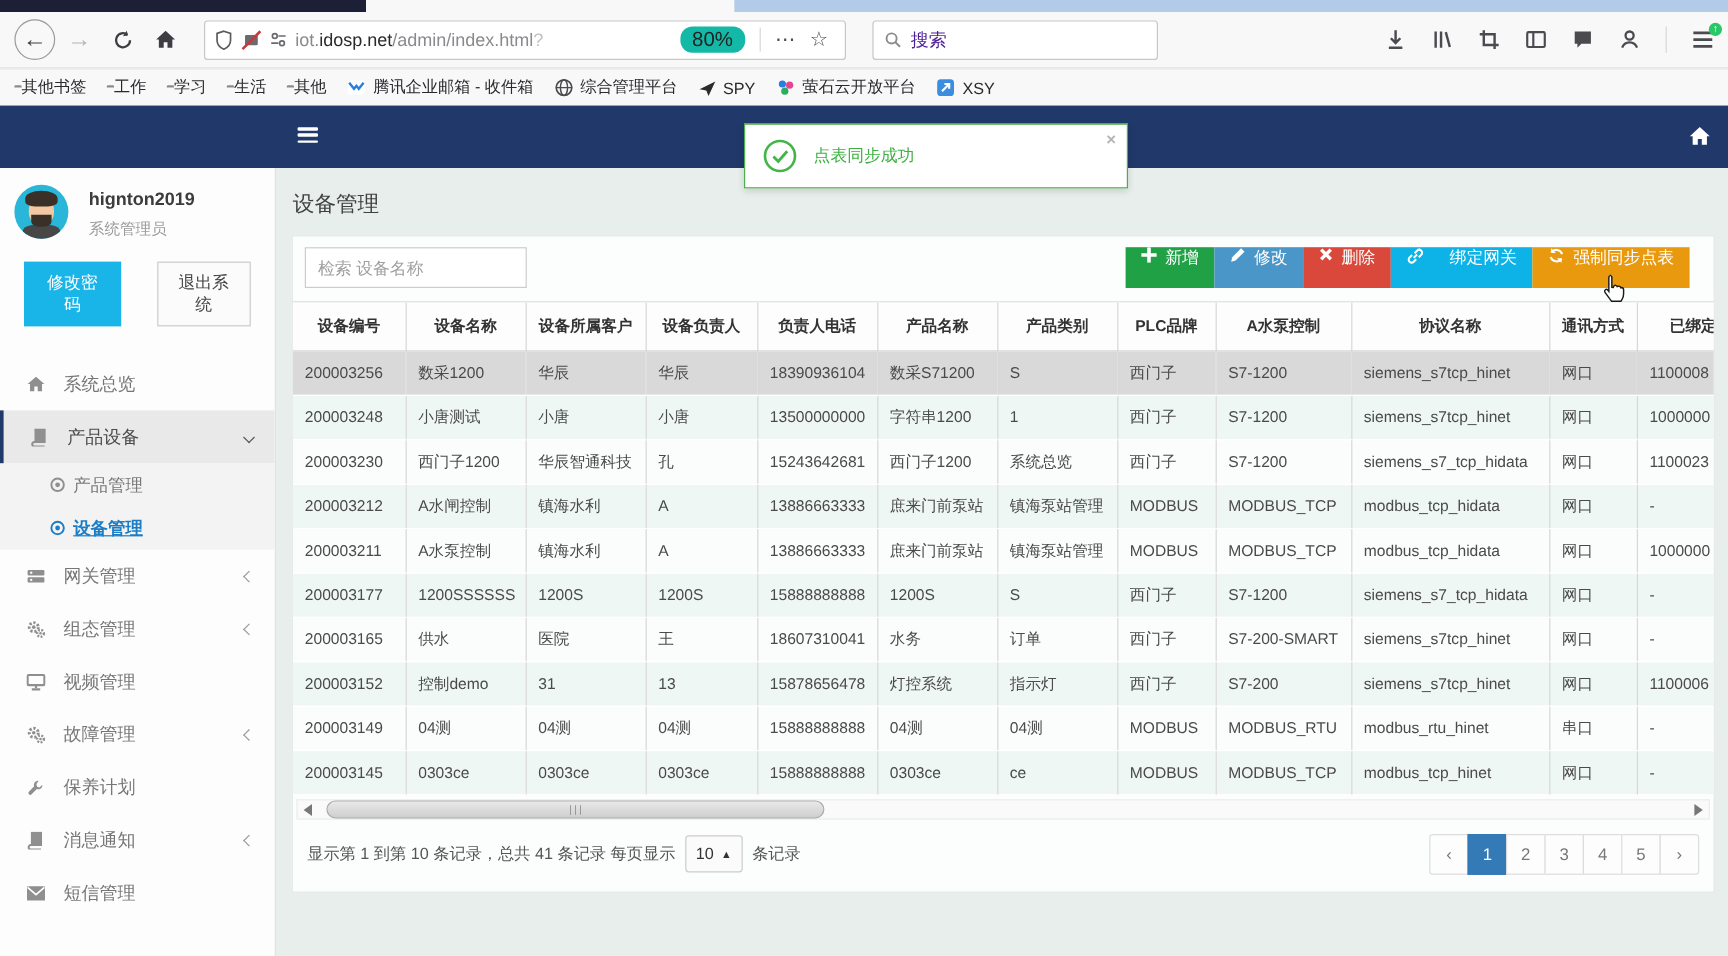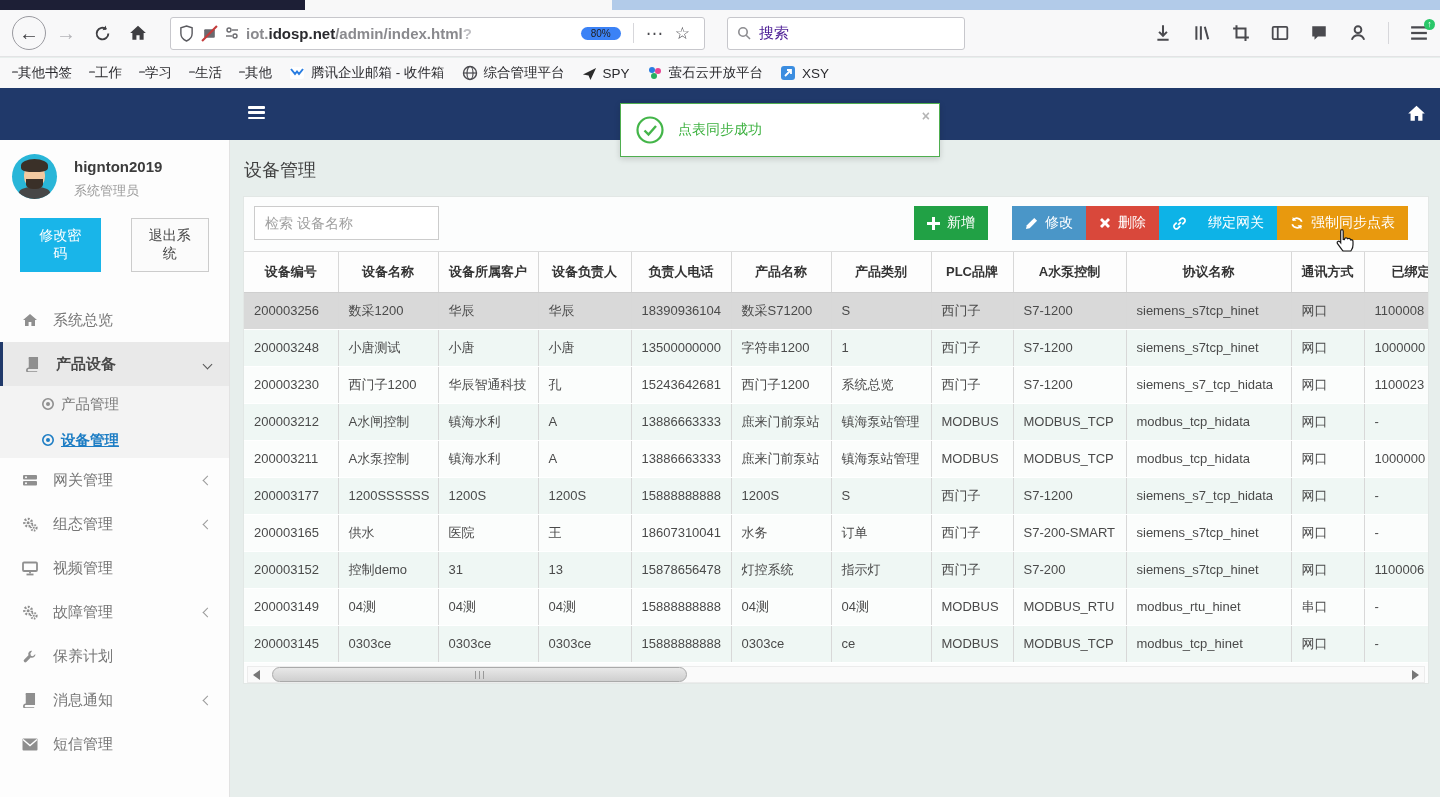--- a/index.html
+++ b/index.html
@@ -14,23 +14,23 @@
 
   .toolbar { position:absolute; top:10px; left:0; width:1440px; height:47px;
     background:#f8f8f9; border-bottom:1px solid #e3e3e5; display:flex; align-items:center; padding:0 12px; }
   .navbtn { width:32px; height:32px; display:flex; align-items:center; justify-content:center;
     font-size:20px; color:#3e3e42; margin-right:4px; }
   .navbtn.back { border:1px solid #9a9aa0; border-radius:50%; width:34px; height:34px; }
   .navbtn.fwd { color:#b4b4b8; }
   .urlbar { height:33px; background:#fff; border:1px solid #c7c7cc; border-radius:3px;
     display:flex; align-items:center; margin-left:12px; width:535px; padding:0 8px; }
   .urlbar .icon { margin-right:7px; }
-  .urltext { flex:1; font-size:15px; color:#8a8a8e; white-space:nowrap; overflow:hidden;font-weight:bold; }
+  .urltext { flex:1; font-size:15px; color:#8a8a8e; white-space:nowrap; overflow:hidden; }
   .urltext .domain { color:#2a2a2e; }
-  .zoompill { background:#3b82f6; border-radius:10px; font-size:10px; color:#222;
+  .zoompill { background:#14b8a6; border-radius:10px; font-size:17px; color:#222;
     padding:1px 10px; margin:0 6px; }
   .urlsep { width:1px; height:20px; background:#d7d7db; margin:0 6px; }
   .urlglyph { font-size:17px; color:#4a4a4f; margin:0 6px; }
   .searchbar { height:33px; width:238px; background:#fff; border:1px solid #c7c7cc; border-radius:3px;
     display:flex; align-items:center; margin-left:22px; padding:0 9px; }
   .searchbar .ph { color:#4c1d95; font-size:15px; margin-left:8px; }
   .tb-icons { display:flex; align-items:center; margin-left:auto; gap:21px; }
   .tb-icons .icon svg { display:block; }
   .tbsep { width:1px; height:22px; background:#d7d7db; }
   .menu-icon-wrap { position:relative; }
@@ -64,42 +64,42 @@
   .ubtns { display:flex; gap:30px; padding:18px 20px 0 20px; }
   .btn-cyan { background:#19b5e9; color:#fff; border:none; font-size:14px; padding:8px 14px; cursor:pointer; }
   .btn-grey { background:#fbfbfb; color:#444; border:1px solid #ccc; font-size:14px; padding:8px 12px; cursor:pointer; }
 
   .menu { margin-top:26px; }
   .nav-item { height:44px; display:flex; align-items:center; padding-left:22px; position:relative;
     color:#767676; font-size:15px; cursor:pointer; }
   .nav-item .icon { width:22px; color:#8f8f8f; display:flex; }
   .nav-item .lbl { margin-left:9px; }
   .nav-item.active { background:#e9e9e9; border-left:3px solid #20396a; 
-    font-weight:bold; color:#4a4a4a; }
+    font-weight:normal; color:#4a4a4a; }
   .chev { position:absolute; right:18px; width:7px; height:7px;
     border-right:1.6px solid #9a9a9a; border-bottom:1.6px solid #9a9a9a; }
   .chev.left { transform:rotate(135deg); }
   .chev.down { transform:rotate(45deg); border-color:#555; }
   .submenu { background:#f3f3f3; }
   .sub-item { height:36px; display:flex; align-items:center; padding-left:41px; font-size:14.5px; color:#787878; cursor:pointer; }
   .sub-item .icon { width:20px; display:flex; color:#8f8f8f; }
   .sub-item.active { color:#1d7dc4; font-weight:bold; }
   .sub-item.active .lbl { text-decoration:underline; }
   .sub-item.active .icon { color:#1d7dc4; }
 
   .content { position:absolute; top:52px; left:231px; width:1209px; height:657px; }
   .page-title { font-size:18px; color:#404040; padding:18px 0 14px 13px; }
   .panel { margin:0 11px 0 12px; background:#fcfdfd; border:1px solid #e2e7e5; padding-top:8px; }
   .panel-toprow { display:flex; align-items:center; padding:0 20px 0 10px; height:36px; }
   .search-box { width:185px; height:34px; border:1px solid #ccc; background:#fff; font-size:14px;
     padding:0 10px; color:#444; }
   .search-box::placeholder { color:#a0a0a0; }
   .action-btns { margin-left:auto; display:flex; }
   .abtn { height:34px; border:none; color:#fff; font-size:14px; padding:0 13px; display:flex;
-    align-items:center; gap:7px; cursor:pointer; }
+    gap:7px; cursor:pointer; }
   .abtn .aicon { font-size:14px; font-weight:bold; display:flex; }
 
   .table-wrap { margin-top:10px; width:100%; overflow:hidden; border-top:1px solid #dcdcdc; }
   table.grid { border-collapse:collapse; table-layout:fixed; width:1240px; }
   table.grid th { height:40px; font-size:13px; font-weight:bold; color:#333; text-align:center;
     background:#fdfdfd; border-right:1px solid #d8d8d8; border-bottom:1px solid #cfcfcf; white-space:nowrap; overflow:hidden; }
   table.grid td { height:37px; font-size:13px; color:#4a4a4a; padding:0 10px; white-space:nowrap;
     overflow:hidden; border-right:1px solid #d8d8d8; border-bottom:1px solid #fff; }
   tr.striped td { background:#eff7f4; }
   tr.plain td { background:#fbfdfc; }
@@ -471,21 +471,21 @@
         <input class="search-box" placeholder="检索 设备名称" style="">
         <div class="action-btns" id="action-buttons">
             <button class="abtn" style="background: rgb(33, 161, 69);">
               <span class="icon aicon">
                 <svg width="13" height="13" viewBox="0 0 13 13">
                   <path d="M5 0h3v5h5v3H8v5H5V8H0V5h5z" fill="#fff"></path>
                 </svg>
               </span>
               <span>新增</span>
             </button>
-            <button class="abtn" style="background: rgb(74, 150, 200); margin-left: 24px;">
+            <button class="abtn" style="background: rgb(74, 150, 200);">
               <span class="icon aicon">
                 <svg width="13" height="13" viewBox="0 0 14 14">
                   <path d="M1 13l1-4 8-8 3 3-8 8z" fill="#fff"></path>
                 </svg>
               </span>
               <span>修改</span>
             </button>
             <button class="abtn" style="background: rgb(217, 72, 59);">
               <span class="icon aicon">
                 <svg width="12" height="12" viewBox="0 0 12 12">
@@ -677,20 +677,39 @@
             </tbody>
         </table>
       </div>
       <div class="h-scrollbar">
         <span class="sb-arrow left"></span>
         <div class="sb-thumb">
             <span class="sb-grip"></span>
           </div>
         <span class="sb-arrow right"></span>
       </div>
+      <div class="pag-row">
+        <div class="pag-info">
+          <span>显示第 1 到第 10 条记录，总共 41 条记录 每页显示</span>
+          <span class="pagesize">
+            <span>10</span>
+            <span class="caret">▲</span>
+          </span>
+          <span>条记录</span>
+        </div>
+        <div class="pager" id="pager">
+            <span class="pbtn">‹</span>
+            <span class="pbtn active">1</span>
+            <span class="pbtn">2</span>
+            <span class="pbtn">3</span>
+            <span class="pbtn">4</span>
+            <span class="pbtn">5</span>
+            <span class="pbtn">›</span>
+          </div>
+      </div>
     </div>
   </div>
 
   <div class="toast" style="left:620px">
     <span class="icon">
         <svg width="30" height="30" viewBox="0 0 30 30">
           <circle cx="15" cy="15" r="12.5" fill="none" stroke="#44b549" stroke-width="2.2"></circle>
           <path d="M9.5 15.5 13.5 19.5 21 11" fill="none" stroke="#44b549" stroke-width="2.4"></path>
         </svg>
       </span>

